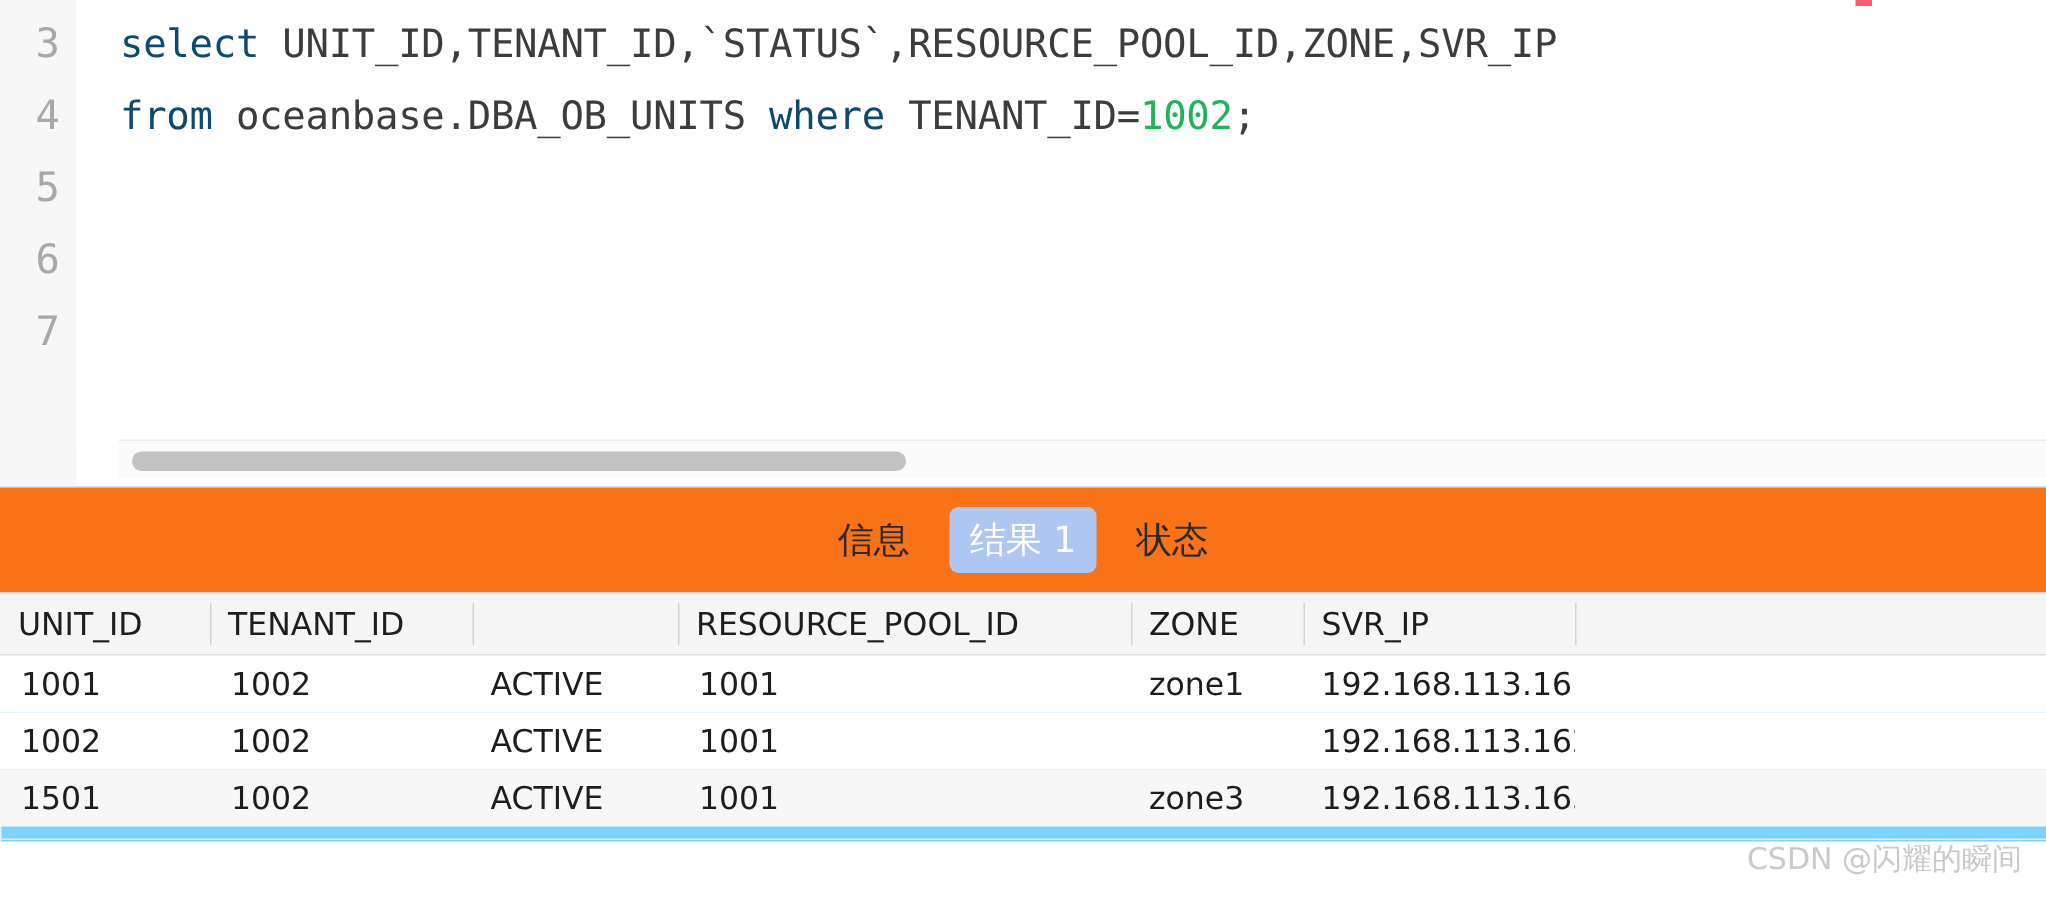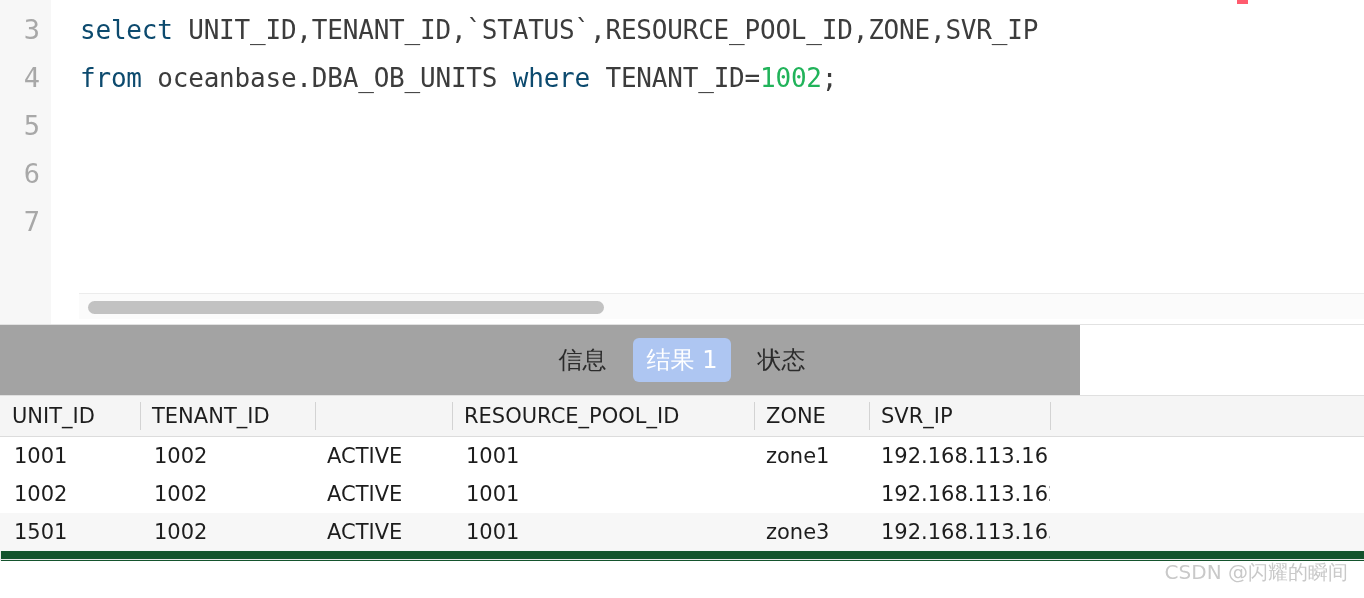--- a/index.html
+++ b/index.html
@@ -102,23 +102,23 @@
     width: 1364px;
     height: 1px;
     background: #e2e2e2;
   }
 
   
   .tabs-bar {
     position: absolute;
     left: 0;
     top: 325px;
-    width: 1080px;
+    width: 1364px;
     height: 70px;
-    background: #a3a3a3;
+    background: #f97316;
   }
   .tabs-inner {
     position: absolute;
     left: 0; top: 0;
     width: 1364px;
     height: 70px;
     display: flex;
     align-items: center;
     justify-content: center;
     gap: 16px;
@@ -138,21 +138,21 @@
     padding: 6px 14px;
   }
 
   
   .grid {
     position: absolute;
     left: 0;
     top: 395px;
     width: 1364px;
     height: 166px;
-    background: #14532d;
+    background: #7dd3fc;
     overflow: hidden;
   }
   .grid-header {
     position: absolute;
     left: 0; top: 0;
     width: 1364px;
     height: 42px;
     background: #f5f5f5;
     border-top: 1px solid #e0e0e0;
     border-bottom: 1px solid #dcdcdc;

